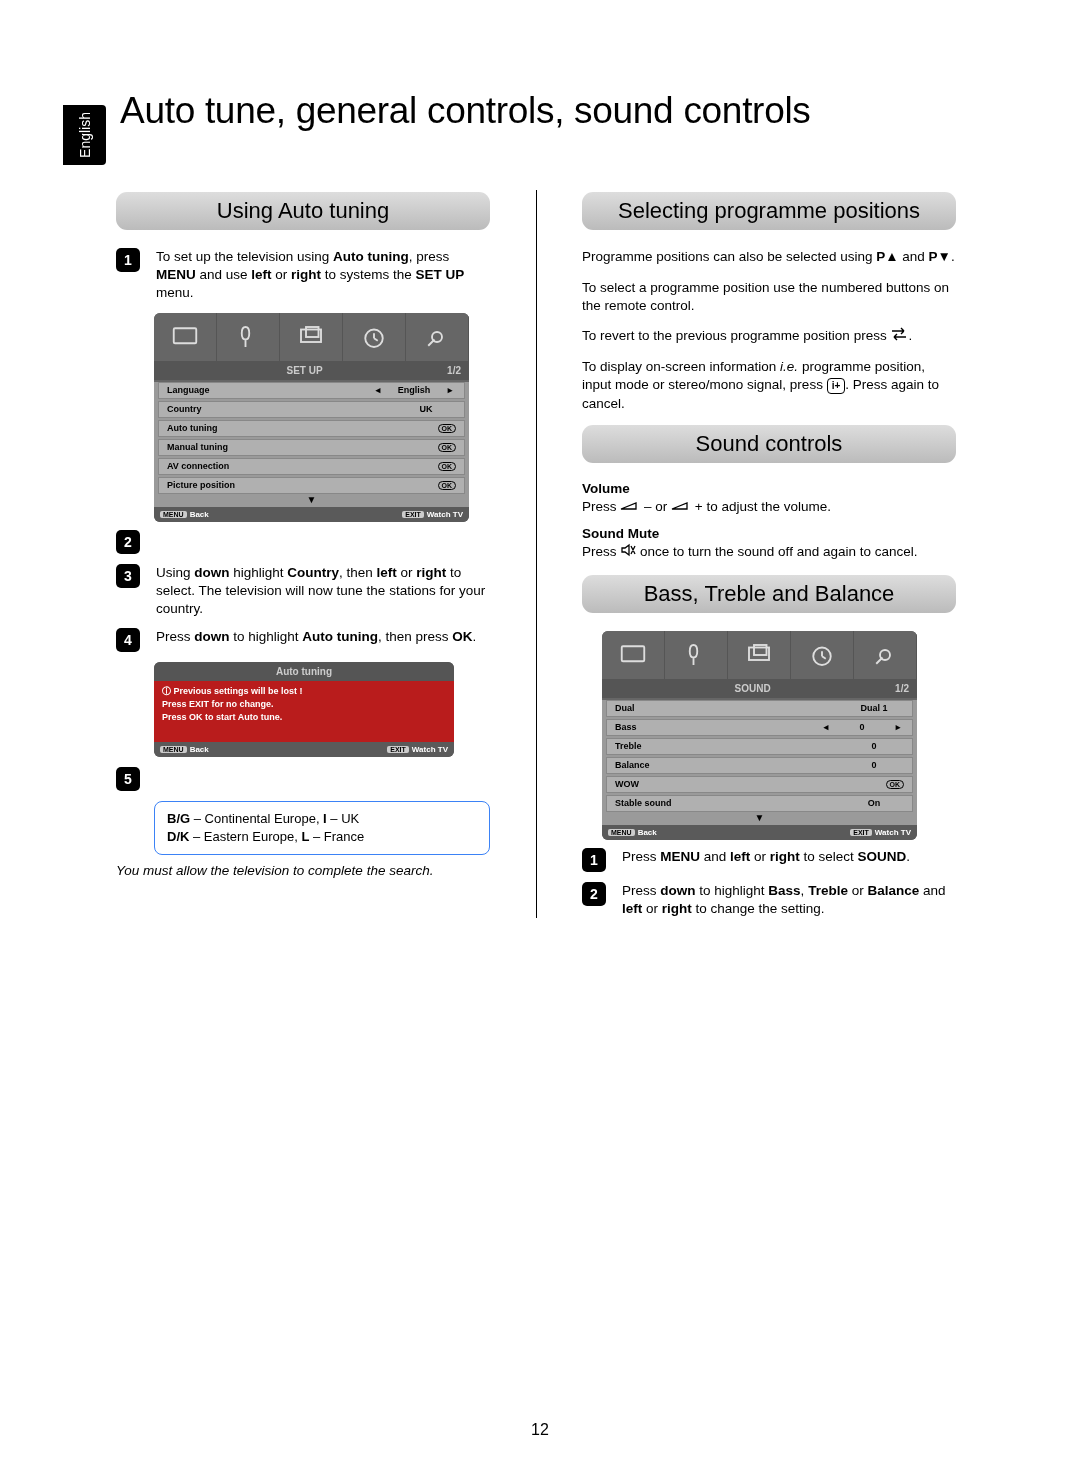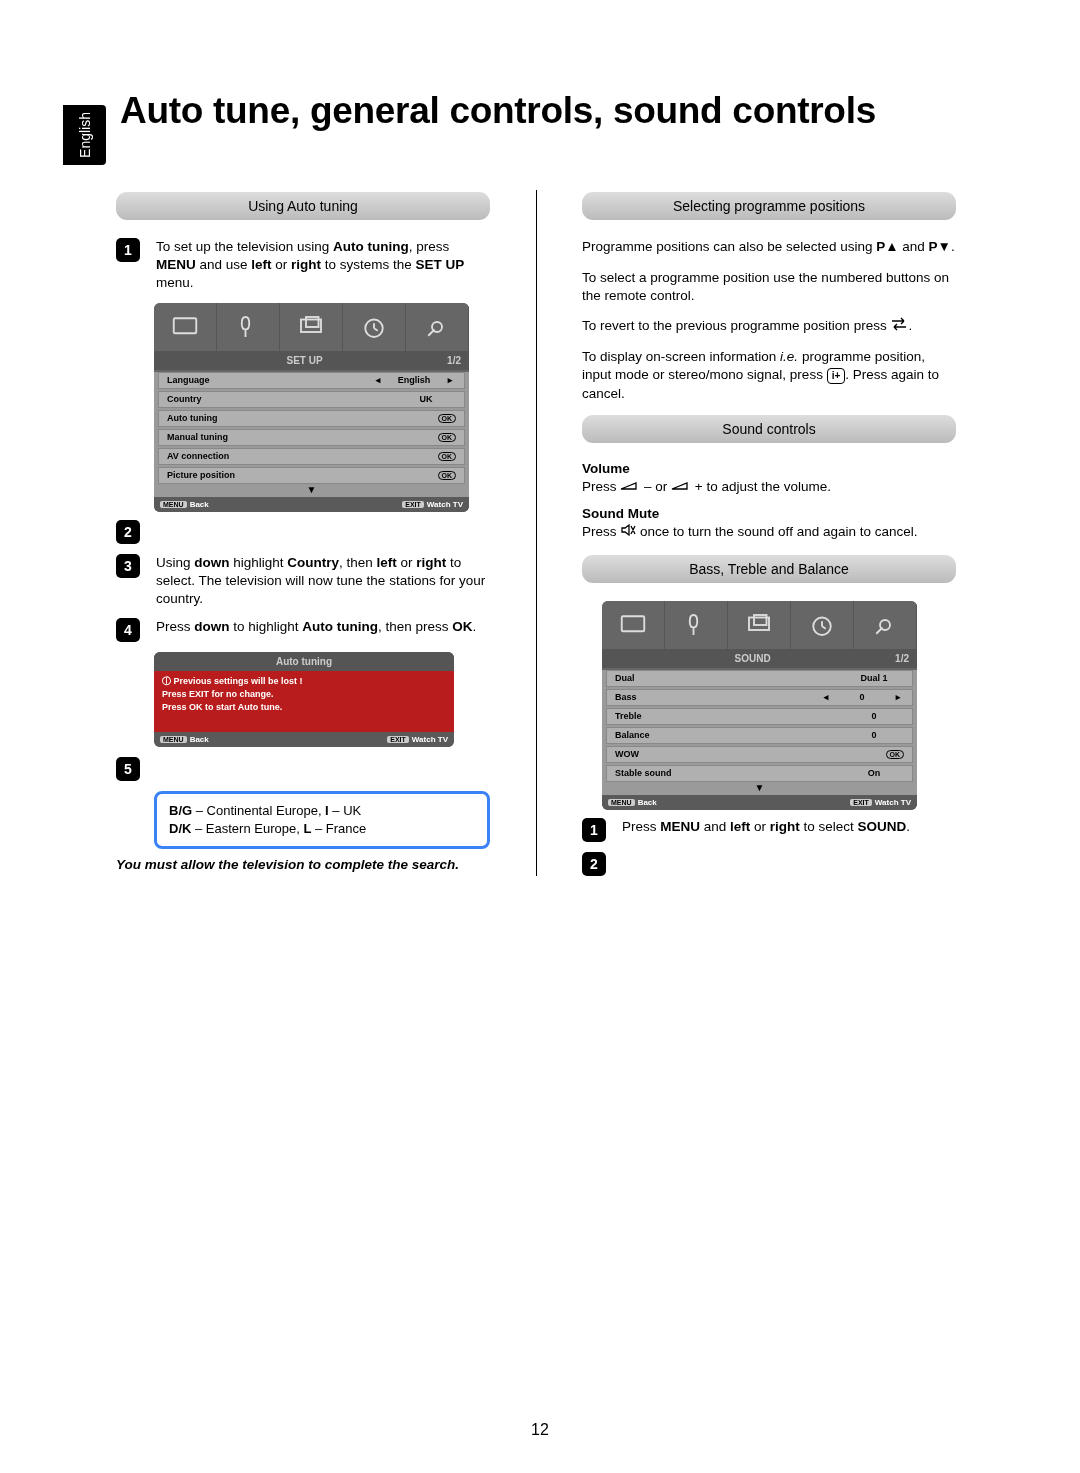--- a/index.html
+++ b/index.html
@@ -29,21 +29,21 @@
   .side-tab span {
     transform: rotate(-90deg);
     font-size: 14px;
     white-space: nowrap;
   }
   h1.title {
     position: absolute;
     left: 120px;
     top: 90px;
     font-size: 37px;
-    font-weight: 700;
+    font-weight: 400;
     letter-spacing: -0.3px;
   }
   .page {
     position: absolute;
     left: 116px;
     top: 180px;
     width: 840px;
     display: flex;
     justify-content: space-between;
   }
@@ -53,21 +53,21 @@
   .divider {
     width: 1px;
     background: #000;
     align-self: stretch;
     margin: 10px 0;
   }
   .section-heading {
     background: linear-gradient(#ddd, #bbb);
     border-radius: 11px;
     text-align: center;
-    font-size: 14px;
+    font-size: 22px;
     padding: 6px 0;
     margin: 12px 0 18px;
     font-weight: 400;
   }
   .step {
     display: flex;
     align-items: flex-start;
     margin-bottom: 10px;
   }
   .stepnum {
@@ -174,30 +174,30 @@
     font-size:9px;
     font-weight:bold;
     line-height:1.4;
     color:#fff;
   }
   .osd.dark .body .warn::before { content:"\24D8  "; }
   .osd.dark .footer { background:#5a5a5a; }
 
   .notebox {
     margin: 8px 0 8px 38px;
-    border: 3px solid #3b82f6;
+    border: 1px solid #3b82f6;
     border-radius: 8px;
     padding: 8px 12px;
     font-size: 13px;
     line-height:1.4;
   }
   .para { line-height:1.35; margin-bottom:12px; }
   .sub { font-size:13.5px; font-weight:bold; margin-bottom:2px; }
   .subpara { line-height:1.35; margin-bottom:10px; }
-  .italic { font-style: italic; font-weight:bold; margin:8px 0 10px 0; }
+  .italic { font-style: italic; font-weight:normal; margin:8px 0 10px 0; }
   .pagenum {
     position:absolute;
     bottom:34px;
     left:50%;
     transform:translateX(-50%);
     font-size:16px;
   }
   b { font-weight:bold; }
   .inline-icon { display:inline-block; vertical-align:middle; }
 </style>
@@ -468,17 +468,20 @@
 
     <div class="step">
       <div class="stepnum">1</div>
       <div class="steptext">
         <span>Press </span><b>MENU</b><span> and </span><b>left</b><span> or </span><b>right</b><span> to select </span><b>SOUND</b><span>.</span>
       </div>
     </div>
 
     <div class="step">
       <div class="stepnum">2</div>
+      <div class="steptext">
+        <span>Press </span><b>down</b><span> to highlight </span><b>Bass</b><span>, </span><b>Treble</b><span> or </span><b>Balance</b><span> and </span><b>left</b><span> or </span><b>right</b><span> to change the setting.</span>
+      </div>
     </div>
   </div>
 </div>
 
 <div class="pagenum">12</div>
 
 </body></html>

